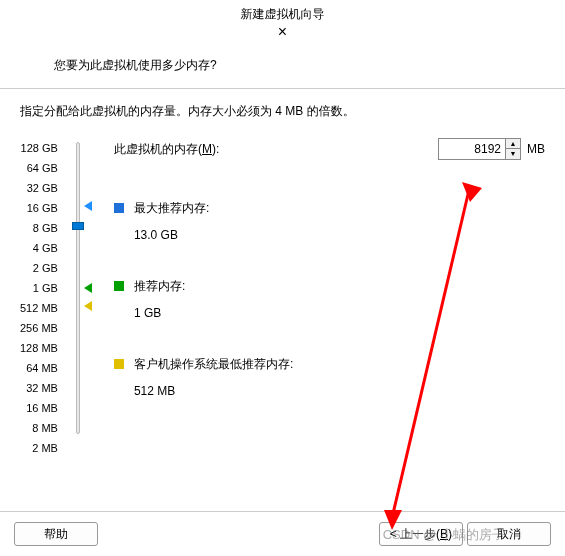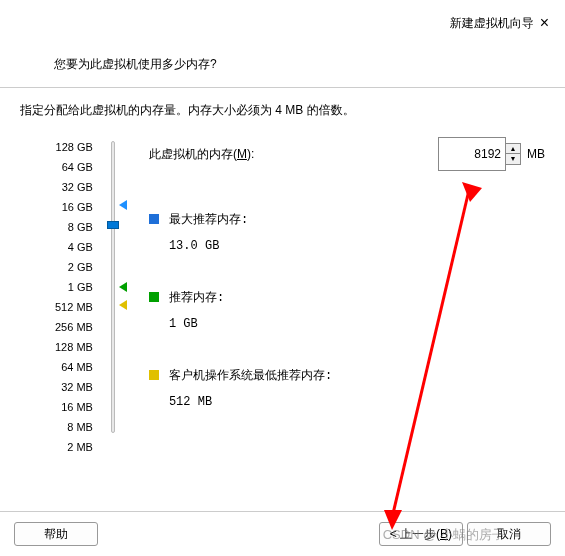--- a/index.html
+++ b/index.html
@@ -1,46 +1,46 @@
 <!DOCTYPE html>
 <html><head>
 <meta charset="utf-8">
 <style>
 * { box-sizing: border-box; margin: 0; padding: 0; }
 body { font-family: "Microsoft YaHei", "Segoe UI", sans-serif; font-size: 12px; background: #fff; width: 565px; height: 556px; position: relative; color: #000; }
-.titlebar { display: flex; justify-content: flex-end; align-items: center; padding: 14px 10px; }
+.titlebar { display: flex; justify-content: flex-end; align-items: center; padding: 6px 10px; flex-direction: column; }
 .titlebar .title { font-size: 12px; }
 .titlebar .close { font-size: 16px; padding: 0 6px; cursor: pointer; font-family: Arial; }
 .header { padding: 10px 30px 14px 30px; }
 .header h2 { font-size: 13px; font-weight: bold; margin-bottom: 4px; }
 .header .sub { font-size: 12px; padding-left: 24px; }
 .hr { border-top: 1px solid #ccc; margin: 0; }
 .content { padding: 14px 20px 10px 20px; }
 .instruction { margin-bottom: 18px; }
 .main-area { display: flex; }
 .slider-col { display: flex; align-items: flex-start; }
-.labels { text-align: right; font-size: 11px; line-height: 20px; padding-right: 6px; margin-left: 35px; }
+.labels { text-align: right; font-size: 11px; line-height: 20px; padding-right: 6px; }
 .slider-wrap { position: relative; height: 300px; width: 30px; }
 .track { position: absolute; left: 12px; top: 4px; width: 4px; height: 292px; background: #e8e8e8; border: 1px solid #bbb; border-radius: 2px; }
 .thumb { position: absolute; left: 8px; width: 12px; height: 8px; background: #0078d7; border: 1px solid #005a9e; }
 .marker { position: absolute; left: 20px; width: 0; height: 0; border-top: 5px solid transparent; border-bottom: 5px solid transparent; }
 .marker.blue { border-right: 8px solid #1e90ff; }
 .marker.green { border-right: 8px solid #00a000; }
 .marker.yellow { border-right: 8px solid #e0c000; }
 .right-col { flex: 1; padding-left: 20px; }
 .mem-row { display: flex; align-items: center; margin-bottom: 40px; }
 .mem-label { flex: 1; }
 .mem-label .u { text-decoration: underline; }
 .spinner { display: flex; align-items: center; }
-.spinner input { width: 68px; height: 34px; text-align: right; padding-right: 4px; border: 1px solid #888; font-size: 12px; }
+.spinner input { width: 68px; height: 22px; text-align: right; padding-right: 4px; border: 1px solid #888; font-size: 12px; }
 .spin-btns { display: flex; flex-direction: column; border: 1px solid #888; border-left: none; }
 .spin-btns div { width: 14px; height: 10px; font-size: 7px; line-height: 10px; text-align: center; background: #f0f0f0; cursor: pointer; border-bottom: 1px solid #888; }
 .spin-btns div:last-child { border-bottom: none; }
 .unit { margin-left: 6px; }
-.rec { display: flex; align-items: flex-start; margin-bottom: 36px; font-family: Liberation Mono, monospace; }
+.rec { display: flex; align-items: flex-start; margin-bottom: 36px; }
 .sq { width: 10px; height: 10px; margin-top: 3px; margin-right: 10px; }
 .sq.blue { background: #1e6fd8; }
 .sq.green { background: #00a000; }
 .sq.yellow { background: #e0c000; }
 .rec-text .val { margin-top: 11px; }
 .footer { position: absolute; bottom: 0; left: 0; right: 0; border-top: 1px solid #ccc; padding: 10px 14px; display: flex; align-items: center; background: #fff; }
 .footer .spacer { flex: 1; }
 .btn { min-width: 84px; height: 24px; background: #fdfdfd; border: 1px solid #999; border-radius: 3px; font-size: 12px; cursor: pointer; margin-left: 4px; padding: 0 10px; font-family: inherit; }
 .btn .u { text-decoration: underline; }
 .btn.help { margin-left: 0; }

